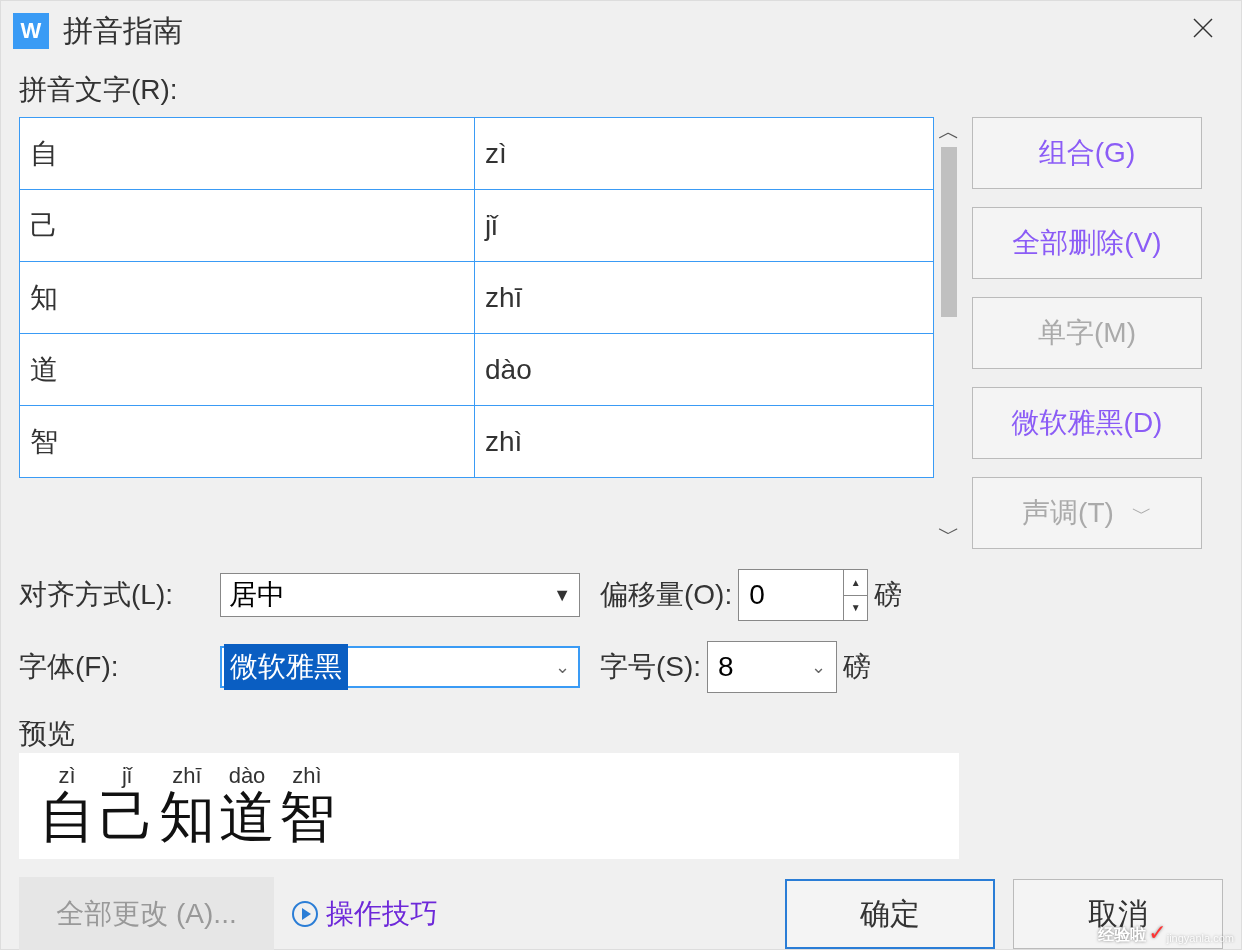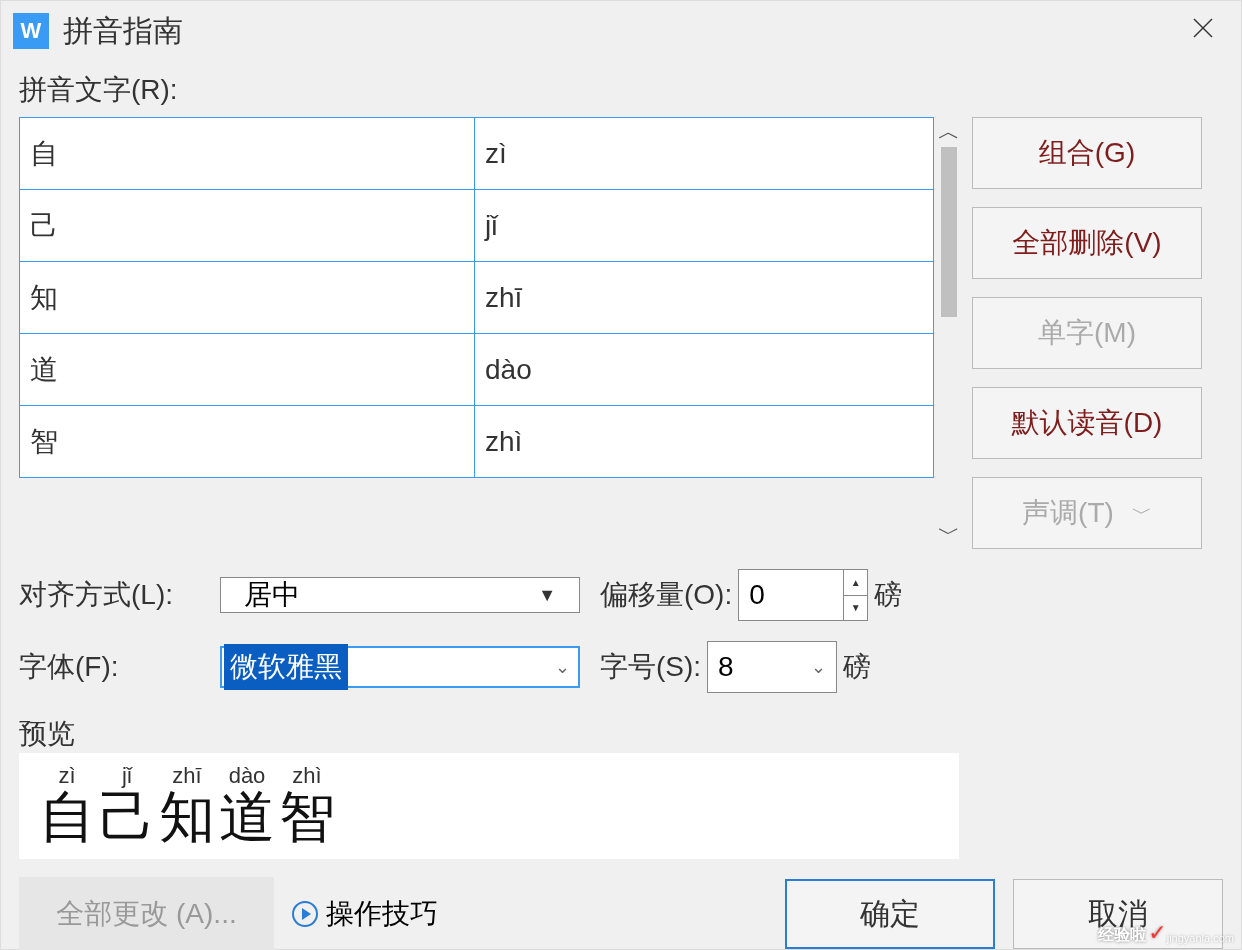--- a/index.html
+++ b/index.html
@@ -112,21 +112,21 @@
 .side-buttons {
   display: flex;
   flex-direction: column;
   gap: 18px;
   width: 230px;
 }
 .side-btn {
   border: 1px solid #bbb;
   background: #f4f4f4;
   font-size: 28px;
-  color: #7f1d1d;
+  color: #8b5cf6;
   height: 72px;
   display: flex;
   align-items: center;
   justify-content: center;
   cursor: pointer;
 }
 .side-btn.disabled {
   color: #aaa;
   cursor: default;
 }
@@ -149,22 +149,22 @@
 .form-label-sm {
   font-size: 28px;
   color: #333;
   margin-left: 14px;
 }
 .combo {
   border: 1px solid #888;
   background: #fff;
   display: flex;
   align-items: center;
-  padding: 0 23px;
-  height: 36px;
+  padding: 0 8px;
+  height: 44px;
   font-size: 28px;
 }
 .combo .val { flex: 1; }
 .combo .arrow { font-size: 18px; color: #333; }
 .combo-align { width: 360px; }
 .combo-font { width: 360px; border: 2px solid #3a9bf5; padding: 2px; height: 42px; }
 .combo-font .val-sel {
   background: #0a5ec2;
   color: #fff;
   padding: 4px 6px;
@@ -258,21 +258,21 @@
   background: #e6e6e6;
   color: #999;
   font-size: 28px;
   padding: 18px 14px;
   width: 255px;
   text-align: center;
 }
 .tips-link {
   display: flex;
   align-items: center;
-  color: #000000;
+  color: #6d28d9;
   font-size: 28px;
   gap: 8px;
   cursor: pointer;
 }
 .play-icon {
   width: 26px; height: 26px;
   border: 2px solid #2a7dd6;
   border-radius: 50%;
   display: flex;
   align-items: center;
@@ -373,21 +373,21 @@
             <div class="scroll-thumb"></div>
           </div>
           <div class="scroll-arrow">﹀</div>
         </div>
       </div>
 
       <div class="side-buttons">
         <div class="side-btn">组合(G)</div>
         <div class="side-btn">全部删除(V)</div>
         <div class="side-btn disabled">单字(M)</div>
-        <div class="side-btn">默认读音(D)</div>
+        <div class="side-btn">微软雅黑(D)</div>
         <div class="side-btn disabled">
           <span>声调(T)</span>
           <span class="chev">﹀</span>
         </div>
       </div>
     </div>
 
     <div class="form-row">
       <div class="form-label">对齐方式(L):</div>
       <div class="combo combo-align">

